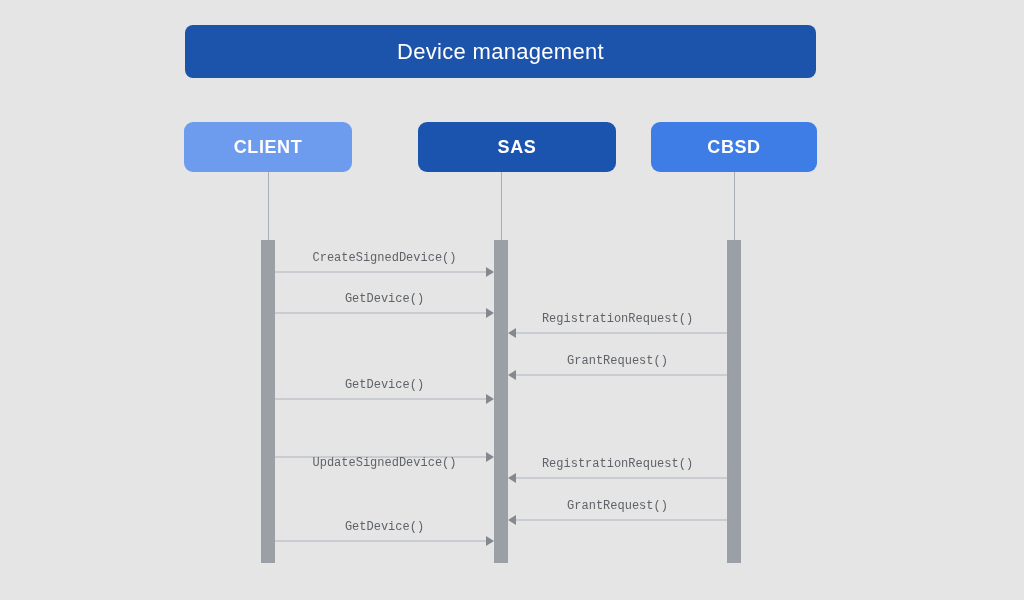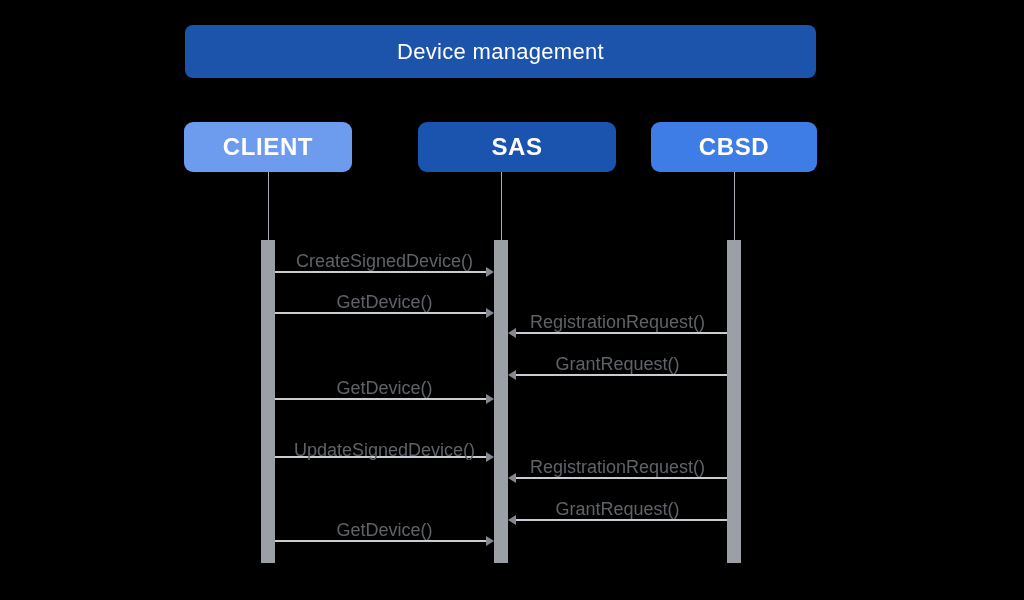--- a/index.html
+++ b/index.html
@@ -5,21 +5,21 @@
   html, body {
     margin: 0;
     padding: 0;
     background: #ffffff;
     font-family: "Liberation Sans", sans-serif;
   }
   #canvas {
     position: relative;
     width: 1024px;
     height: 600px;
-    background: #000000;
+    background: #e5e5e5;
     overflow: hidden;
   }
   .title-banner {
     position: absolute;
     left: 185px;
     top: 25px;
     width: 631px;
     height: 53px;
     border-radius: 8px;
     display: flex;
@@ -32,45 +32,46 @@
   }
   .actor-box {
     position: absolute;
     top: 122px;
     height: 50px;
     border-radius: 9px;
     display: flex;
     align-items: center;
     justify-content: center;
     color: #ffffff;
-    font-size: 24px;
+    font-size: 18px;
     font-weight: 700;
     letter-spacing: 0.6px;
   }
   .lifeline {
     position: absolute;
     top: 172px;
     width: 1px;
     height: 68px;
   }
   .activation-bar {
     position: absolute;
     top: 240px;
     height: 323px;
   }
   .msg-line {
     position: absolute;
     height: 2px;
   }
   .msg-label {
     position: absolute;
-    font-size: 18px;
+    font-size: 12px;
     color: #5f6368;
     text-align: center;
     white-space: nowrap;
+    font-family: Liberation Mono, monospace;
   }
   .arrowhead {
     position: absolute;
     width: 0;
     height: 0;
   }
   .arrowhead.right {
     border-top: 5px solid transparent;
     border-bottom: 5px solid transparent;
     border-left: 8px solid #85898f;
@@ -108,21 +109,21 @@
       <div class="arrowhead left" style="top: 328px; left: 508px;"></div>
       <div class="msg-label" style="left: 508px; width: 219px; top: 312px;">RegistrationRequest()</div>
       <div class="msg-line" style="left: 516px; width: 211px; top: 374px; background: rgb(201, 204, 208);"></div>
       <div class="arrowhead left" style="top: 370px; left: 508px;"></div>
       <div class="msg-label" style="left: 508px; width: 219px; top: 354px;">GrantRequest()</div>
       <div class="msg-line" style="left: 275px; width: 211px; top: 398px; background: rgb(201, 204, 208);"></div>
       <div class="arrowhead right" style="top: 394px; left: 486px;"></div>
       <div class="msg-label" style="left: 275px; width: 219px; top: 378px;">GetDevice()</div>
       <div class="msg-line" style="left: 275px; width: 211px; top: 456px; background: rgb(201, 204, 208);"></div>
       <div class="arrowhead right" style="top: 452px; left: 486px;"></div>
-      <div class="msg-label" style="left: 275px; width: 219px; top: 440px;">UpdateSignedDevice()</div>
+      <div class="msg-label" style="left: 275px; width: 219px; top: 456px;">UpdateSignedDevice()</div>
       <div class="msg-line" style="left: 516px; width: 211px; top: 477px; background: rgb(201, 204, 208);"></div>
       <div class="arrowhead left" style="top: 473px; left: 508px;"></div>
       <div class="msg-label" style="left: 508px; width: 219px; top: 457px;">RegistrationRequest()</div>
       <div class="msg-line" style="left: 516px; width: 211px; top: 519px; background: rgb(201, 204, 208);"></div>
       <div class="arrowhead left" style="top: 515px; left: 508px;"></div>
       <div class="msg-label" style="left: 508px; width: 219px; top: 499px;">GrantRequest()</div>
       <div class="msg-line" style="left: 275px; width: 211px; top: 540px; background: rgb(201, 204, 208);"></div>
       <div class="arrowhead right" style="top: 536px; left: 486px;"></div>
       <div class="msg-label" style="left: 275px; width: 219px; top: 520px;">GetDevice()</div>
     </div>

